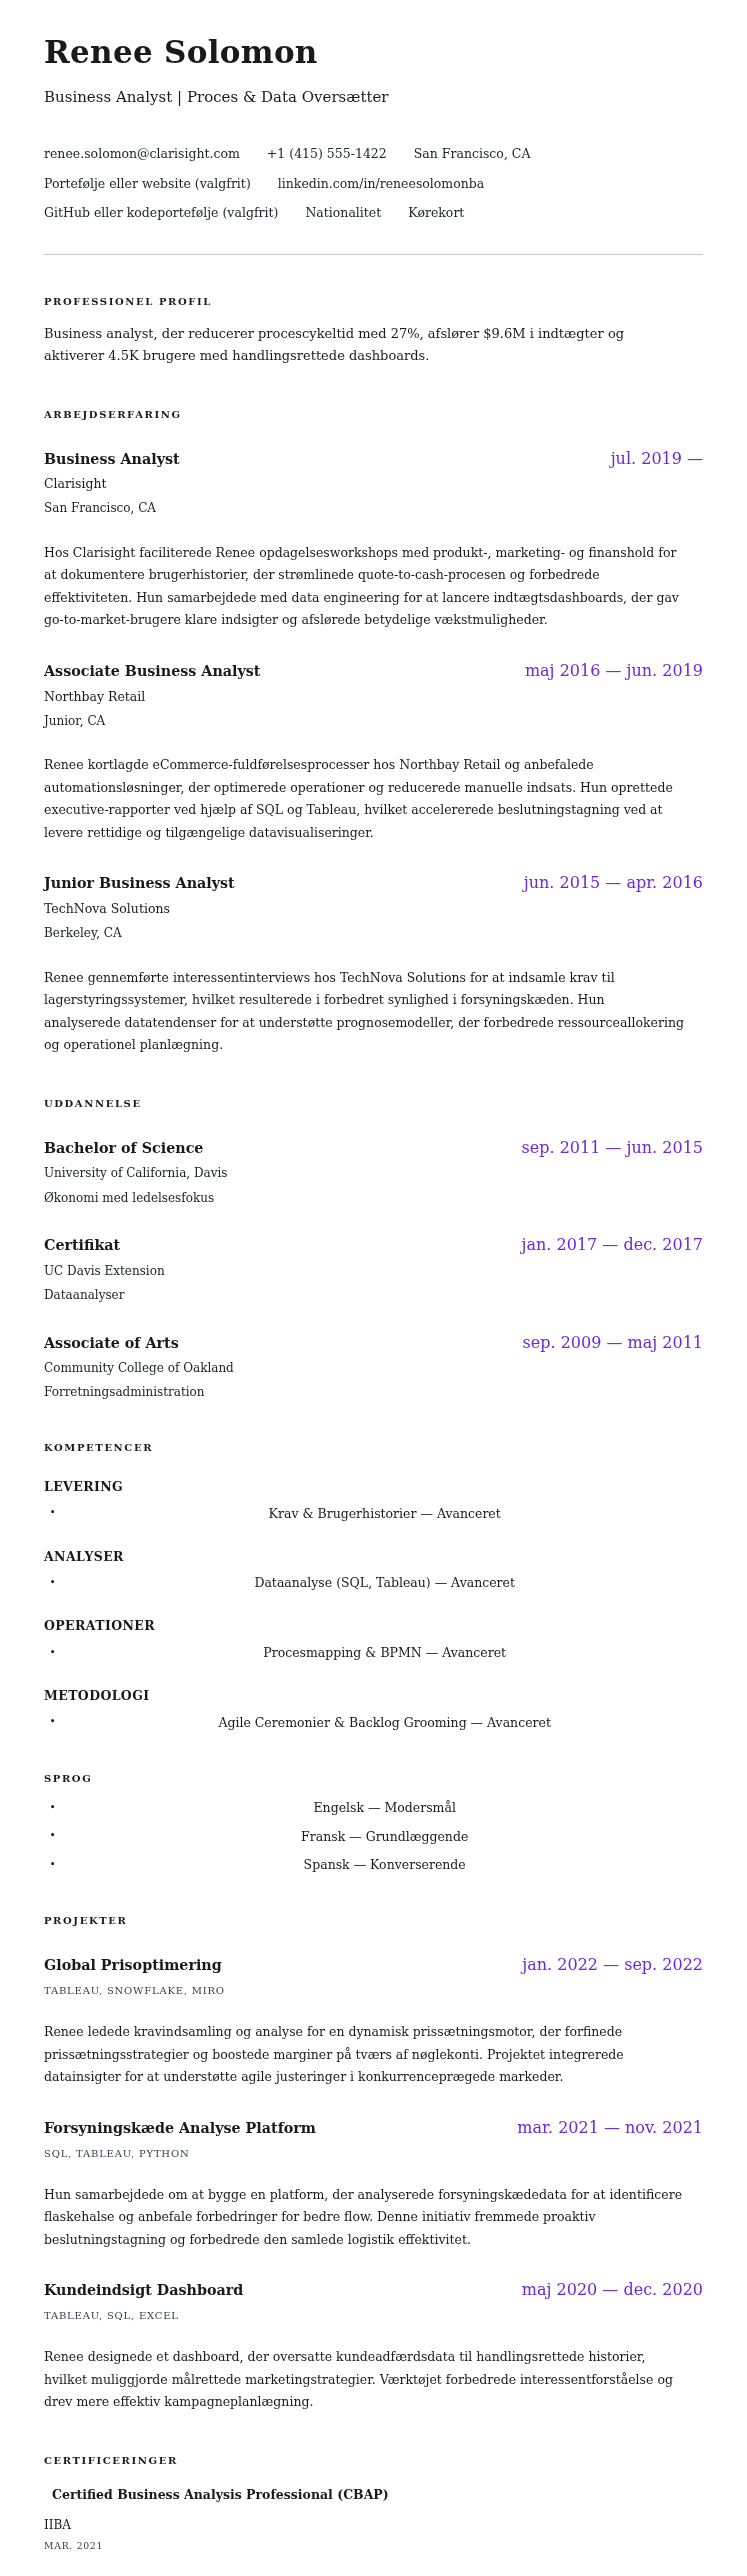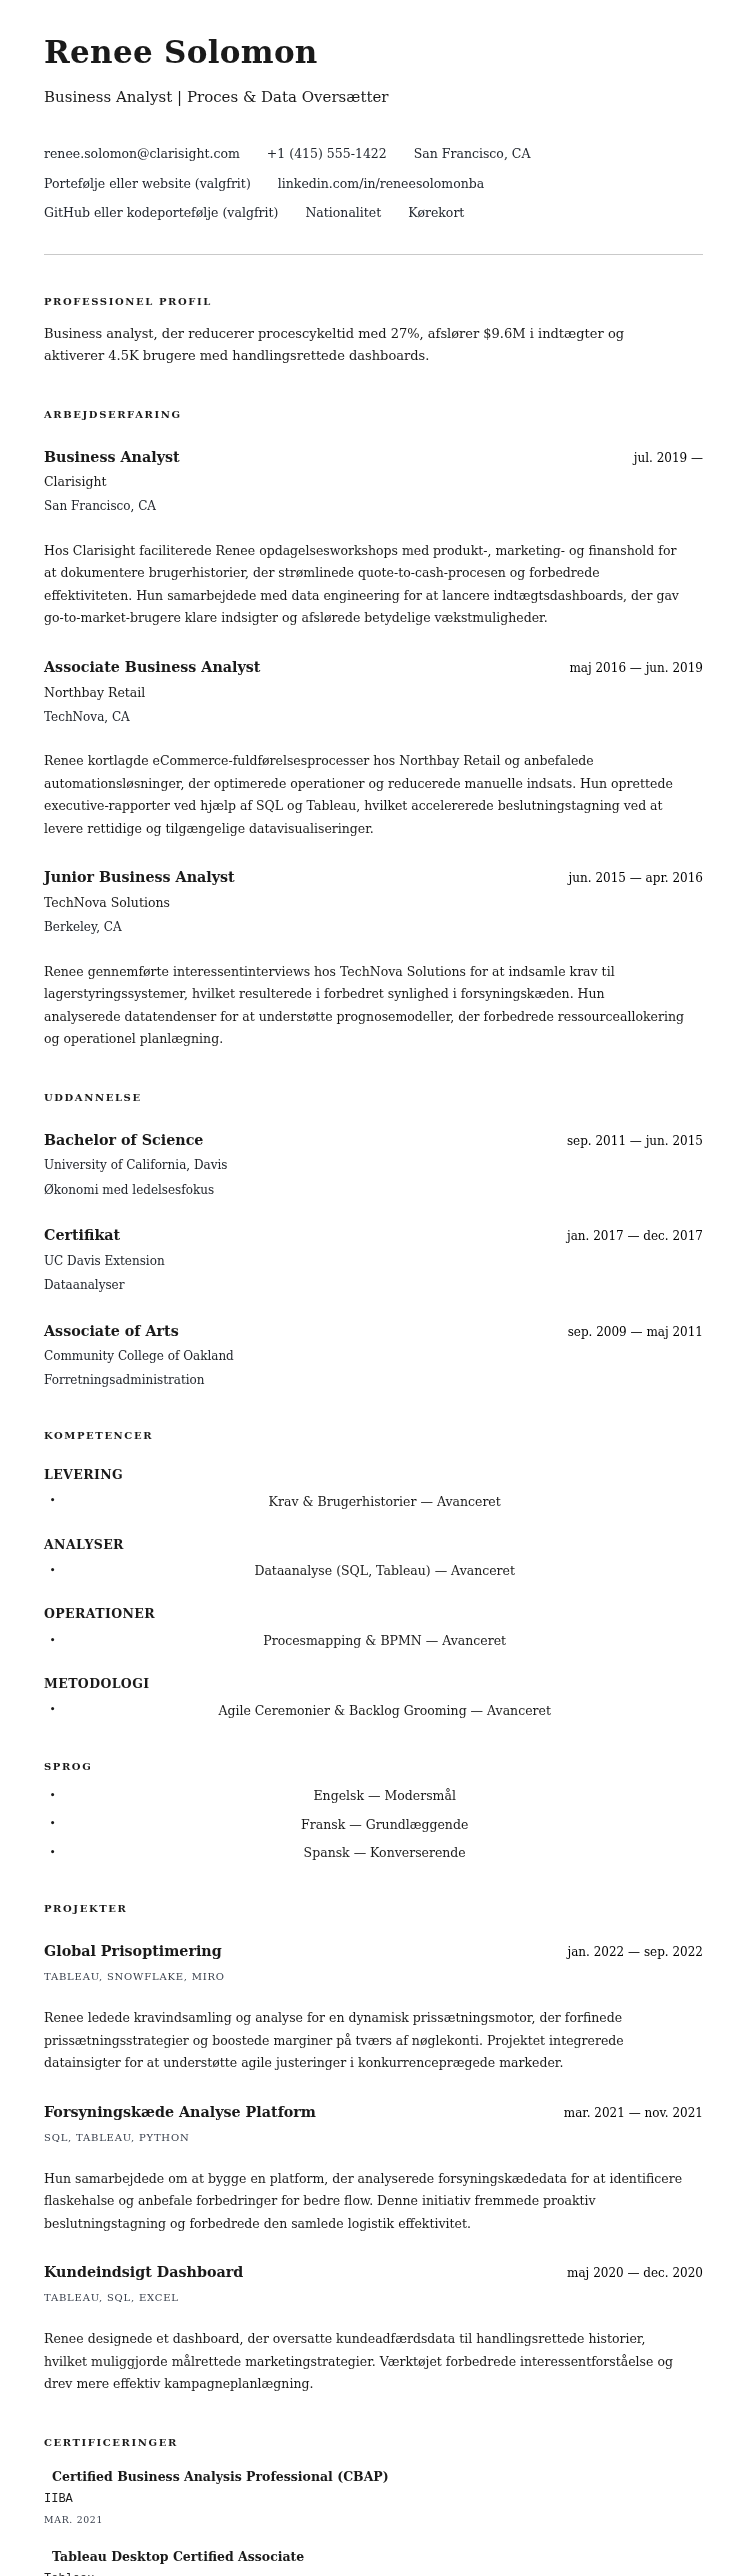--- a/index.html
+++ b/index.html
@@ -74,22 +74,22 @@
     align-items: baseline;
     gap: 12.5px;
   }
   .entry-title {
     margin: 0;
     font-size: 14.3px;
     font-weight: 700;
     line-height: 1.25;
   }
   .entry-date {
-    font-size: 12px;
-    color: #000000;
+    font-size: 16px;
+    color: #6d28d9;
     white-space: nowrap;
     text-align: center;
   }
   .entry-sub   { margin-top: 8px; font-size: 12.5px; line-height: 1.3; }
   .entry-sub2  { margin-top: 8.7px; font-size: 12px; line-height: 1.3; color: #20242b; }
   .entry-desc {
     margin: 25px 0 0 0;
     font-size: 12.5px;
     line-height: 1.8;
     max-width: 641px;
@@ -126,21 +126,21 @@
     content: "•";
     position: absolute;
     left: 5.6px;
     top: 0.6px;
     font-size: 10.6px;
     color: #1a1a1a;
   }
 
   
   .cert-name { margin: 8px; font-size: 12.5px; font-weight: 700; }
-  .cert-issuer { margin-top: 8px; font-size: 12px; font-family: Liberation Mono, monospace; }
+  .cert-issuer { margin-top: 16px; font-size: 12px; }
   .cert-date {
     margin-top: 8px;
     font-size: 9.3px;
     letter-spacing: 0.7px;
     color: #39404d;
   }
   .cert-entry { margin-top: 24px; }
   .cert-entry.first { margin-top: 21px; }
 </style>
 </head>
@@ -187,21 +187,21 @@
       <div class="entry-sub2">San Francisco, CA</div>
       <p class="entry-desc">Hos Clarisight faciliterede Renee opdagelsesworkshops med produkt-, marketing- og finanshold for at dokumentere brugerhistorier, der strømlinede quote-to-cash-procesen og forbedrede effektiviteten. Hun samarbejdede med data engineering for at lancere indtægtsdashboards, der gav go-to-market-brugere klare indsigter og afslørede betydelige vækstmuligheder.</p>
     </article>
 
     <article class="entry">
       <div class="entry-head">
         <h3 class="entry-title">Associate Business Analyst</h3>
         <span class="entry-date">maj 2016 — jun. 2019</span>
       </div>
       <div class="entry-sub">Northbay Retail</div>
-      <div class="entry-sub2">TechNova, CA</div>
+      <div class="entry-sub2">Junior, CA</div>
       <p class="entry-desc">Renee kortlagde eCommerce-fuldførelsesprocesser hos Northbay Retail og anbefalede automationsløsninger, der optimerede operationer og reducerede manuelle indsats. Hun oprettede executive-rapporter ved hjælp af SQL og Tableau, hvilket accelererede beslutningstagning ved at levere rettidige og tilgængelige datavisualiseringer.</p>
     </article>
 
     <article class="entry">
       <div class="entry-head">
         <h3 class="entry-title">Junior Business Analyst</h3>
         <span class="entry-date">jun. 2015 — apr. 2016</span>
       </div>
       <div class="entry-sub">TechNova Solutions</div>
       <div class="entry-sub2">Berkeley, CA</div>

